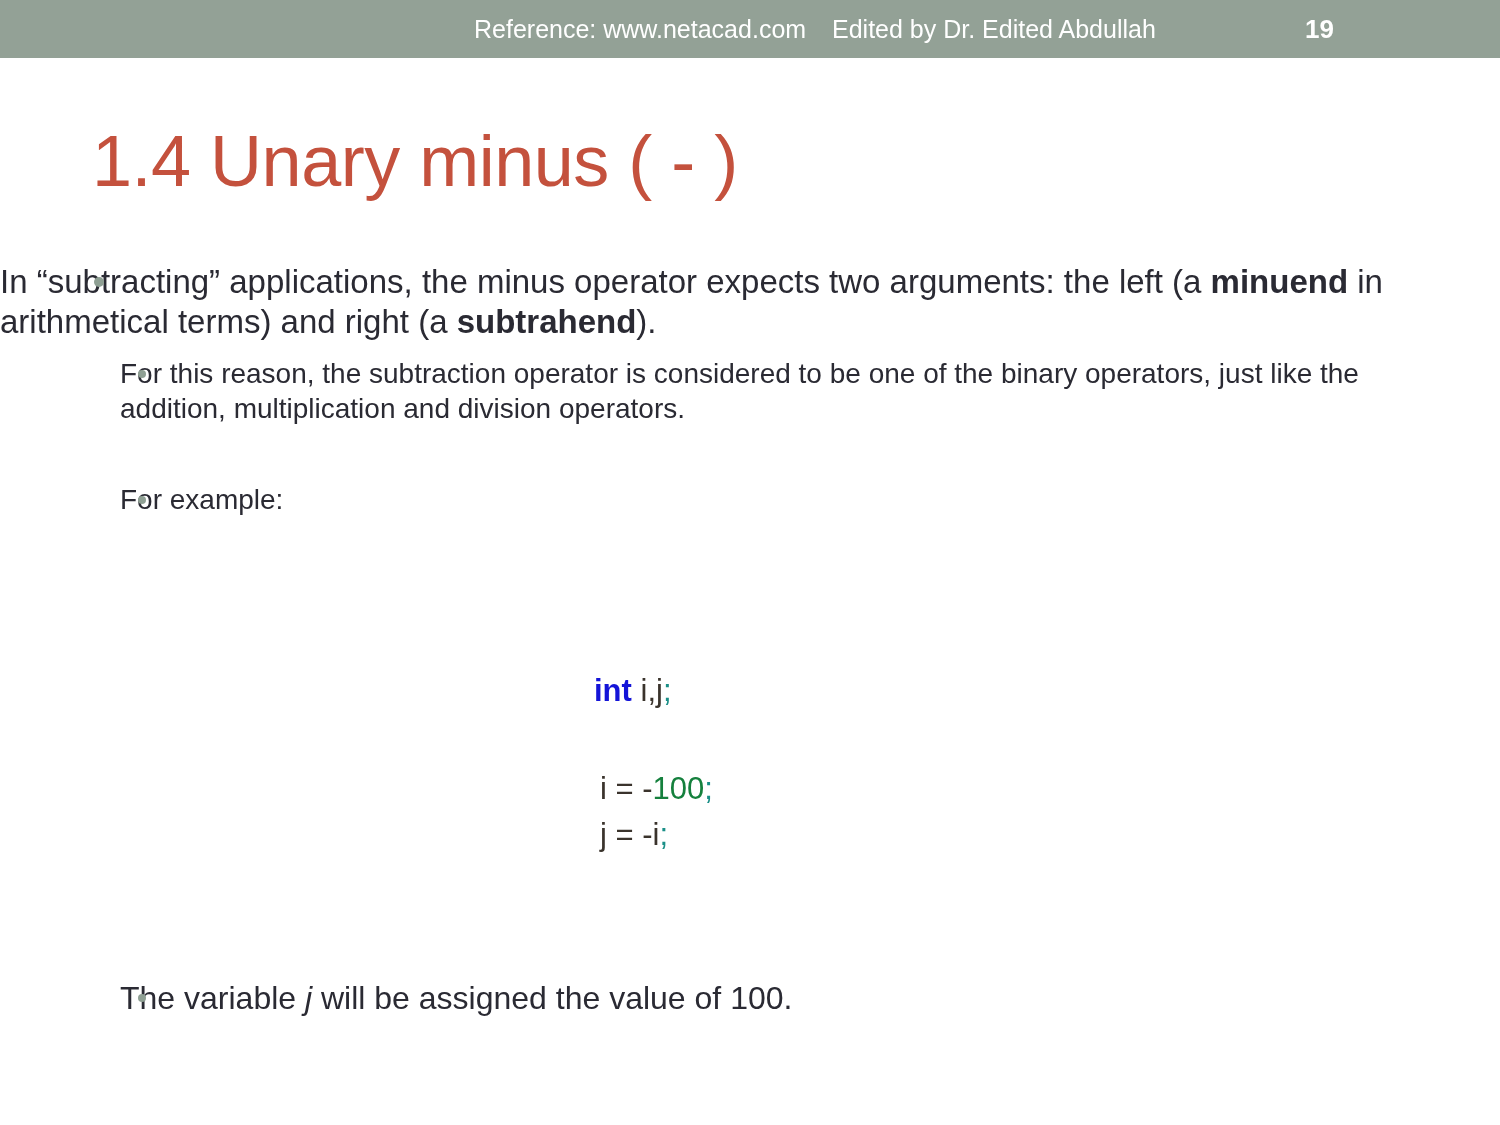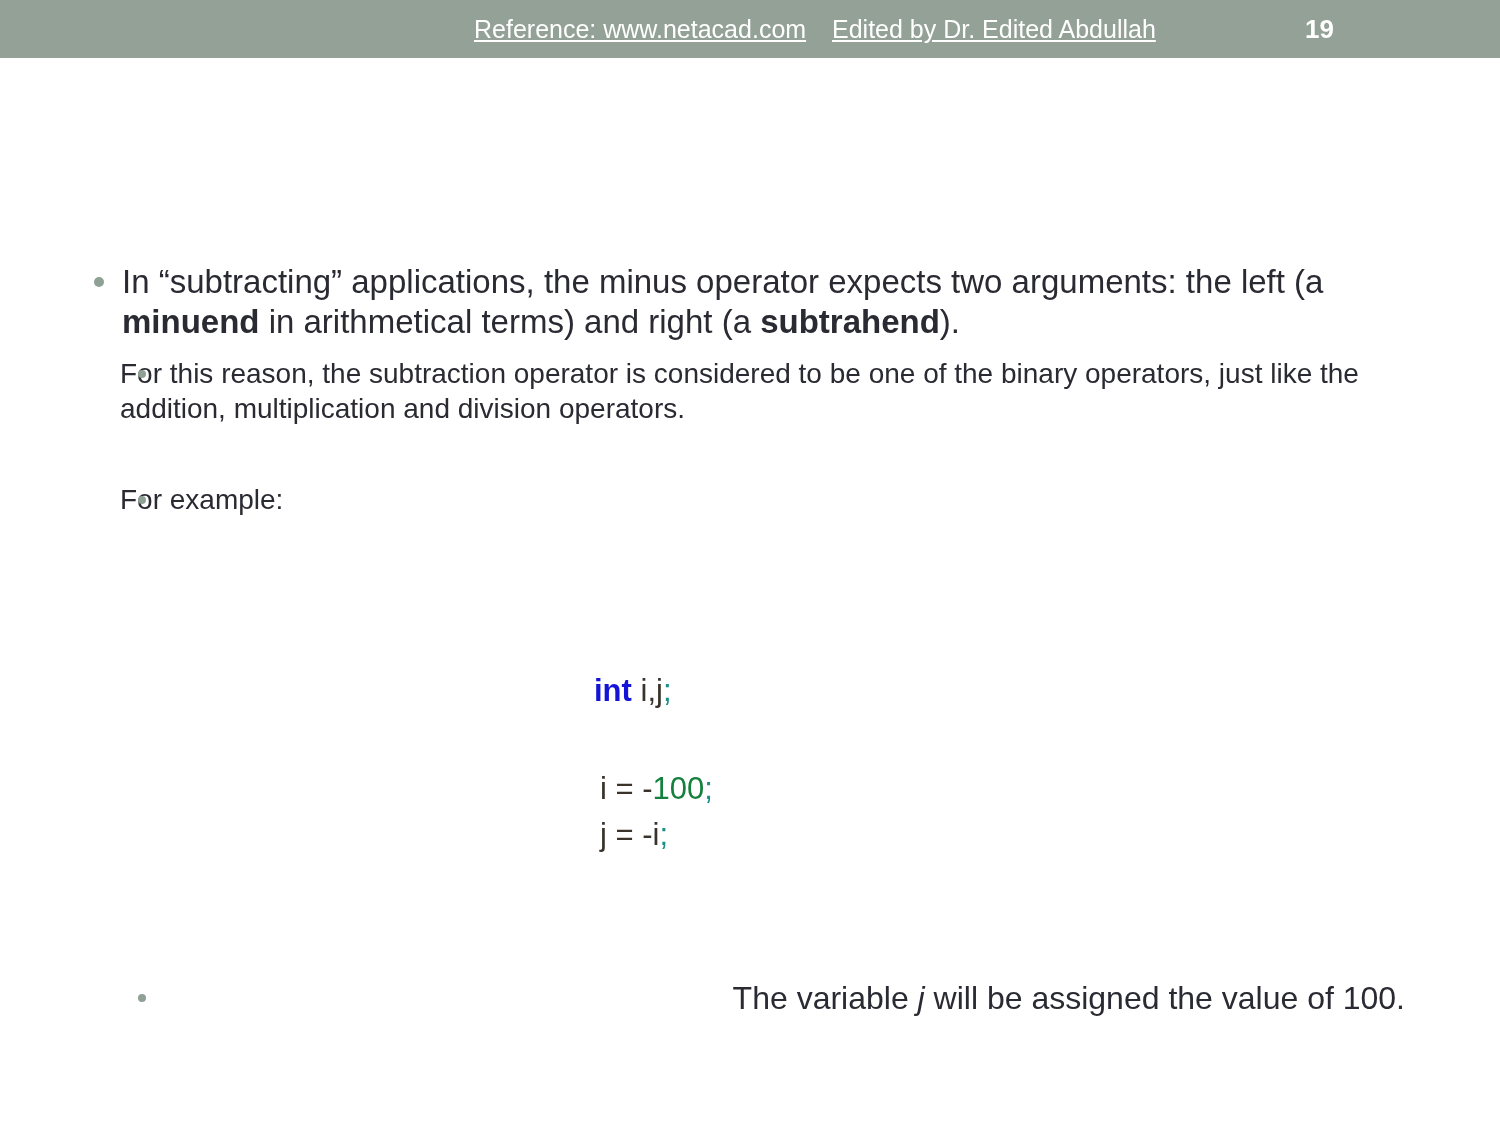--- a/index.html
+++ b/index.html
@@ -34,21 +34,20 @@
     height: 100%;
   }
   .hdr-text {
     position: absolute;
     top: 0;
     height: 58px;
     line-height: 58px;
     color: #ffffff;
     font-size: 25px;
     white-space: nowrap;
-    text-decoration: underline;
   }
   #hdr-reference { left: 474px; }
   #hdr-editor    { left: 832px; }
   #hdr-pagenum {
     position: absolute;
     left: 1305px;
     top: 0;
     height: 58px;
     line-height: 58px;
     color: #ffffff;
@@ -72,21 +71,20 @@
   
   #body-area {
     position: absolute;
     left: 0;
     top: 262px;
     width: 1500px;
   }
 
   .bullet-l1 {
     position: relative;
-    padding-left: 122px;
     padding-right: 95px;
     font-size: 33px;
     line-height: 40px;
     color: #2a2a33;
   }
   .bullet-l1 > .dot {
     position: absolute;
     left: 94px;
     top: 15px;
     width: 10px;
@@ -139,39 +137,39 @@
   
   #final-bullet {
     position: absolute;
     left: 0;
     top: 978px;
     width: 1500px;
   }
   #final-bullet .bullet-l2 {
     font-size: 32px;
     line-height: 40px;
-    text-align: right;
   }
   #final-bullet .bullet-l2 > .dot {
     top: 16px;
   }
 </style>
 </head>
 <body>
 
 <div id="slide">
 
   <div id="header-band">
     <div id="header-inner">
       <span class="hdr-text" id="hdr-reference">Reference: www.netacad.com</span>
       <span class="hdr-text" id="hdr-editor">Edited by Dr. Edited Abdullah</span>
       <span id="hdr-pagenum">19</span>
     </div>
   </div>
 
+  <div id="slide-title">1.4 Unary minus ( - )</div>
 
   <div id="body-area">
 
     <div class="bullet-l1">
       <span class="dot"></span>
       <span>In “subtracting” applications, the minus operator expects two arguments: the left (a </span><b>minuend</b><span> in arithmetical terms) and right (a </span><b>subtrahend</b><span>).</span>
     </div>
 
     <div class="sp-14"></div>
 

